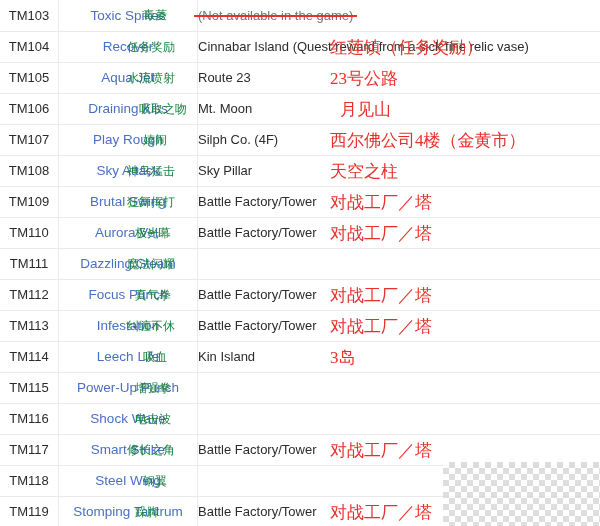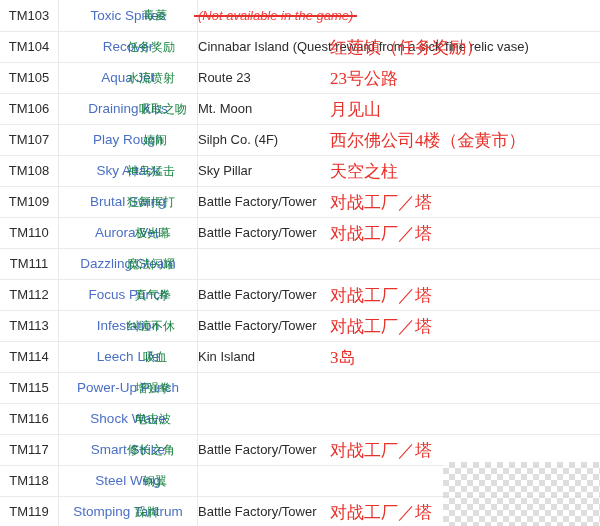--- a/index.html
+++ b/index.html
@@ -108,22 +108,21 @@
     white-space: nowrap;
     pointer-events: none;
   }
 
   .loc-en {
     display: inline-block;
   }
 
   
   .strike-note {
-    color: #ef4444;
-    font-style: italic;
+    color: #737373;
     position: relative;
     display: inline-block;
   }
   .strike-note::after {
     content: "";
     position: absolute;
     left: -4px;
     right: -4px;
     top: 50%;
     height: 2px;
@@ -146,21 +145,21 @@
         <td class="c-loc"><span class="loc-en">Cinnabar Island (Quest reward from a sick fine relic vase)</span><span class="loc-cn" style="left: 132px;">红莲镇（任务奖励）</span></td>
       </tr>
       <tr>
         <td class="c-id">TM105</td>
         <td class="c-move"><span class="move-en">Aqua Jet</span><span class="move-cn" style="left: 68px;">水流喷射</span></td>
         <td class="c-loc"><span class="loc-en">Route 23</span><span class="loc-cn" style="left: 132px;">23号公路</span></td>
       </tr>
       <tr>
         <td class="c-id">TM106</td>
         <td class="c-move"><span class="move-en">Draining Kiss</span><span class="move-cn" style="left: 80px; font-family: Liberation Serif, serif;">吸取之吻</span></td>
-        <td class="c-loc"><span class="loc-en">Mt. Moon</span><span class="loc-cn" style="left: 132px;">月见山</span></td>
+        <td class="c-loc"><span class="loc-en">Mt. Moon</span><span class="loc-cn" style="left: 142px;">月见山</span></td>
       </tr>
       <tr>
         <td class="c-id">TM107</td>
         <td class="c-move"><span class="move-en">Play Rough</span><span class="move-cn" style="left: 84px;">嬉闹</span></td>
         <td class="c-loc"><span class="loc-en">Silph Co. (4F)</span><span class="loc-cn" style="left: 132px;">西尔佛公司4楼（金黄市）</span></td>
       </tr>
       <tr>
         <td class="c-id">TM108</td>
         <td class="c-move"><span class="move-en">Sky Attack</span><span class="move-cn" style="left: 68px;">神鸟猛击</span></td>
         <td class="c-loc"><span class="loc-en">Sky Pillar</span><span class="loc-cn" style="left: 132px;">天空之柱</span></td>

